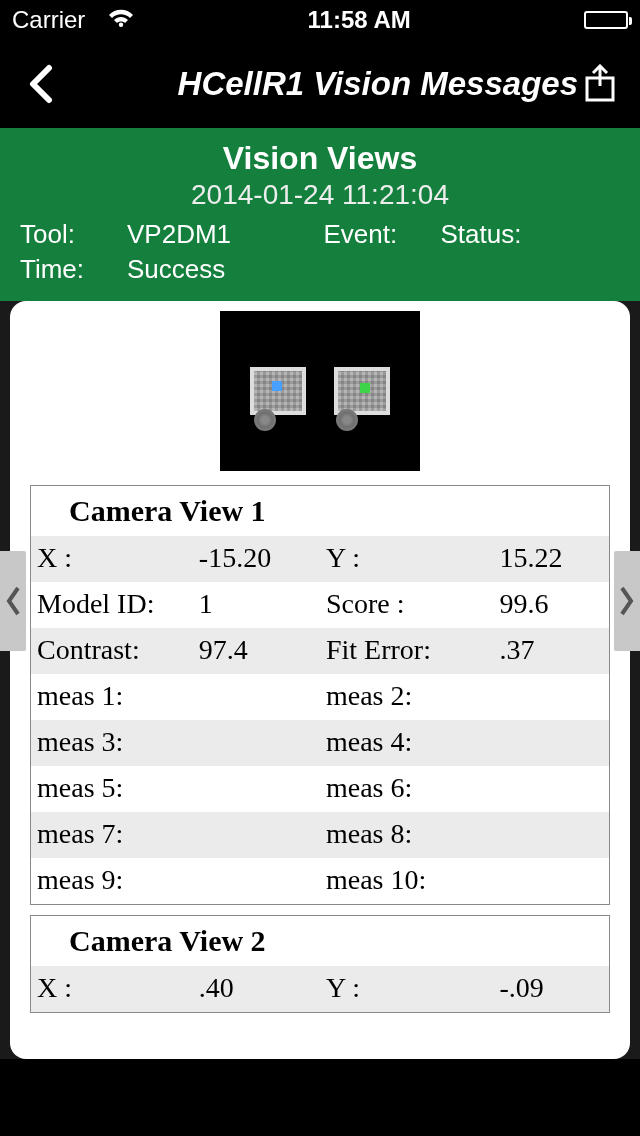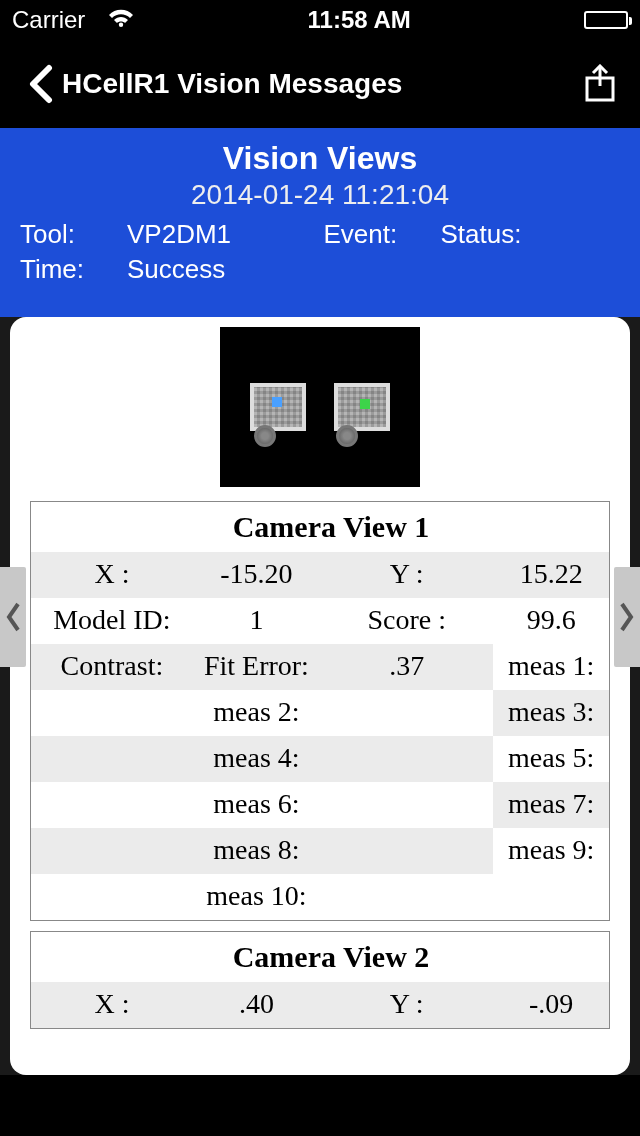--- a/index.html
+++ b/index.html
@@ -34,27 +34,27 @@
   .battery-fill { background: #fff; width: 100%; height: 100%; border-radius: 1px; }
 
   .nav-bar {
     height: 88px;
     display: flex;
     align-items: center;
     justify-content: space-between;
     padding: 0 18px;
     color: #fff;
   }
-  .nav-title { font-size: 28px; font-weight: 700; text-align: left; flex: 1; }
+  .nav-title { font-size: 33px; font-weight: 700; text-align: right; flex: 1; font-style: italic; }
   .nav-back, .nav-share { width: 44px; height: 44px; display: flex; align-items: center; justify-content: center; }
 
   .header-panel {
-    background: #1d4ed8;
+    background: #15803d;
     color: #fff;
-    padding: 12px 20px 30px;
+    padding: 12px 20px 14px;
   }
   .header-title { font-size: 32px; font-weight: 700; text-align: center; }
   .header-time { font-size: 28px; text-align: center; margin-top: 2px; color: #eee; }
   .header-grid {
     display: grid;
     grid-template-columns: 90px 1fr 100px 1fr;
     column-gap: 17px;
     font-size: 26px;
     margin-top: 6px;
   }
@@ -116,21 +116,20 @@
     display: flex; align-items: center; justify-content: center;
     color: #555; font-size: 30px;
   }
   .pager-arrow.left { left: 0; border-radius: 0 2px 2px 0; }
   .pager-arrow.right { right: 0; border-radius: 2px 0 0 2px; }
 
   .table-box {
     border: 1px solid #888;
     margin: 10px 20px;
     font-family: "Times New Roman", Times, serif;
-    text-align: center;
   }
   .table-title {
     font-size: 30px;
     font-weight: 700;
     padding: 8px 16px 8px 38px;
   }
   .data-grid {
     display: grid;
     grid-template-columns: 28% 22% 30% 20%;
   }
@@ -220,20 +219,21 @@
           <div class="data-grid">
             <div class="shaded">X :</div>
             <div class="shaded">-15.20</div>
             <div class="shaded">Y :</div>
             <div class="shaded">15.22</div>
             <div>Model ID:</div>
             <div>1</div>
             <div>Score :</div>
             <div>99.6</div>
             <div class="shaded">Contrast:</div>
+            <div class="shaded">97.4</div>
             <div class="shaded">Fit Error:</div>
             <div class="shaded">.37</div>
             <div>meas 1:</div>
             <div></div>
             <div>meas 2:</div>
             <div></div>
             <div class="shaded">meas 3:</div>
             <div class="shaded"></div>
             <div class="shaded">meas 4:</div>
             <div class="shaded"></div>

